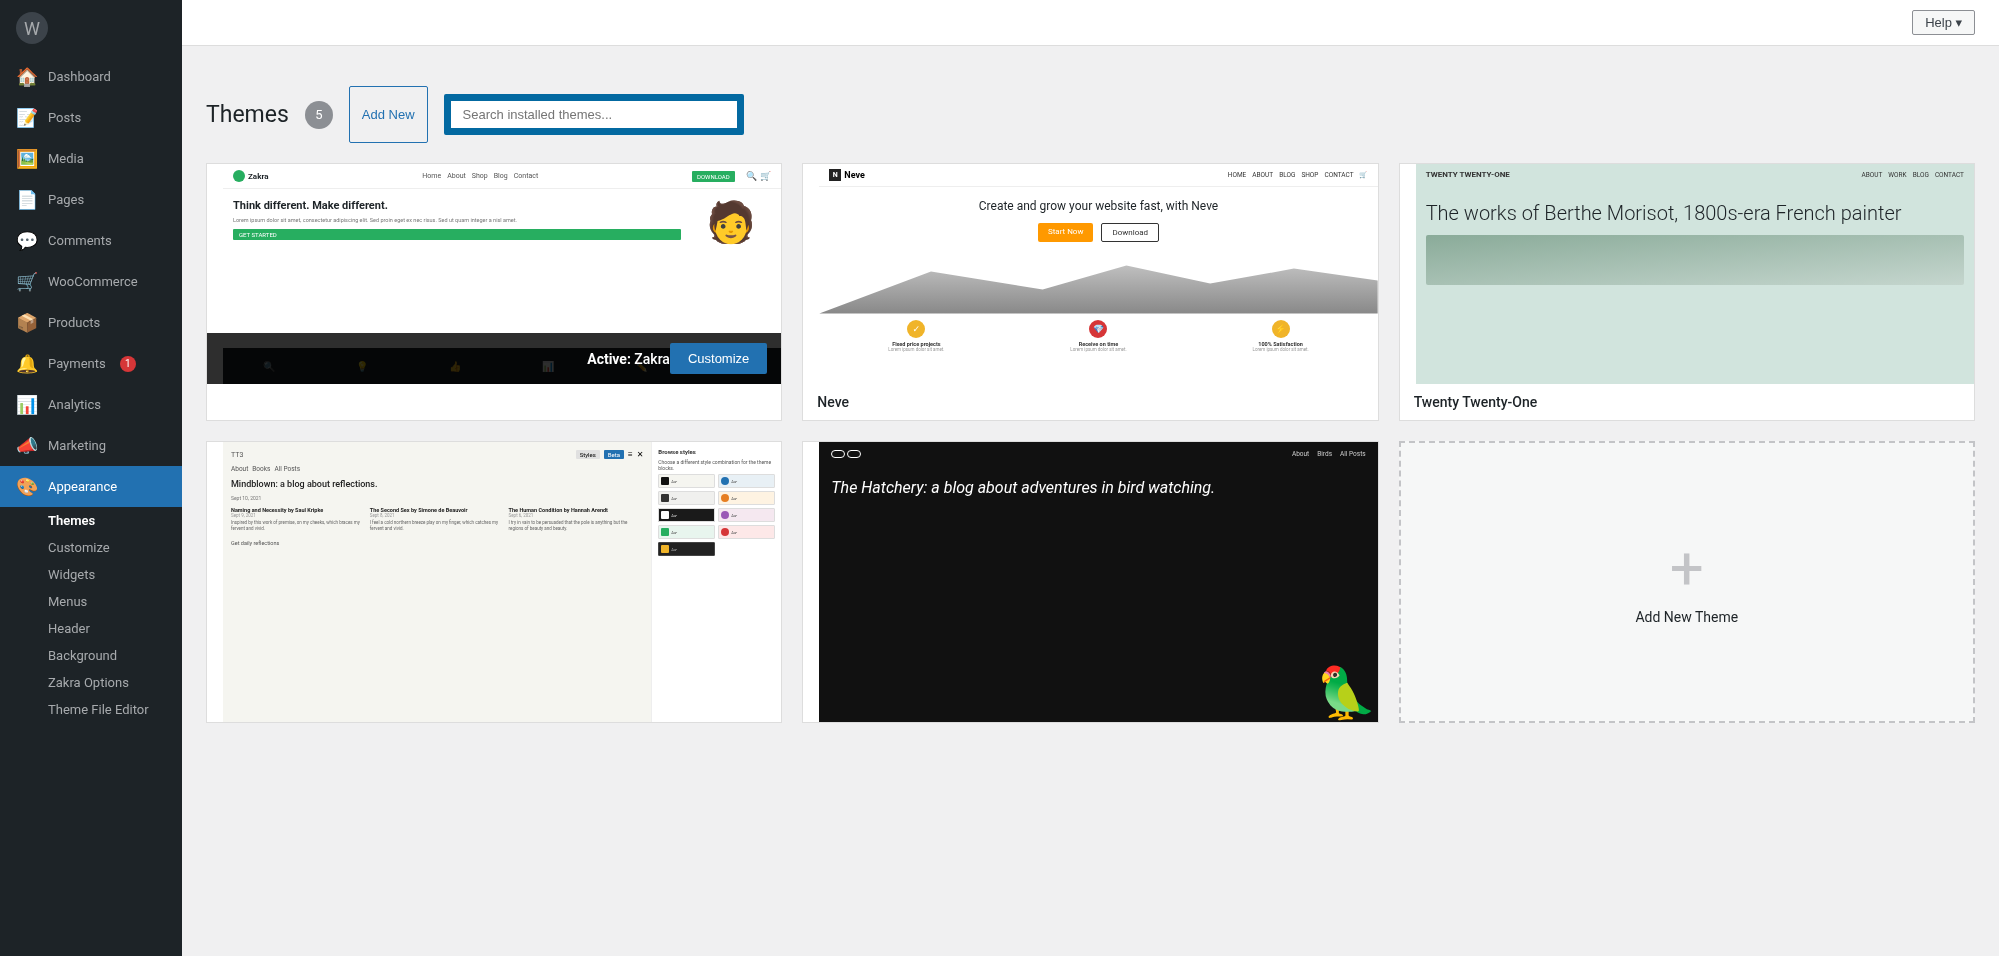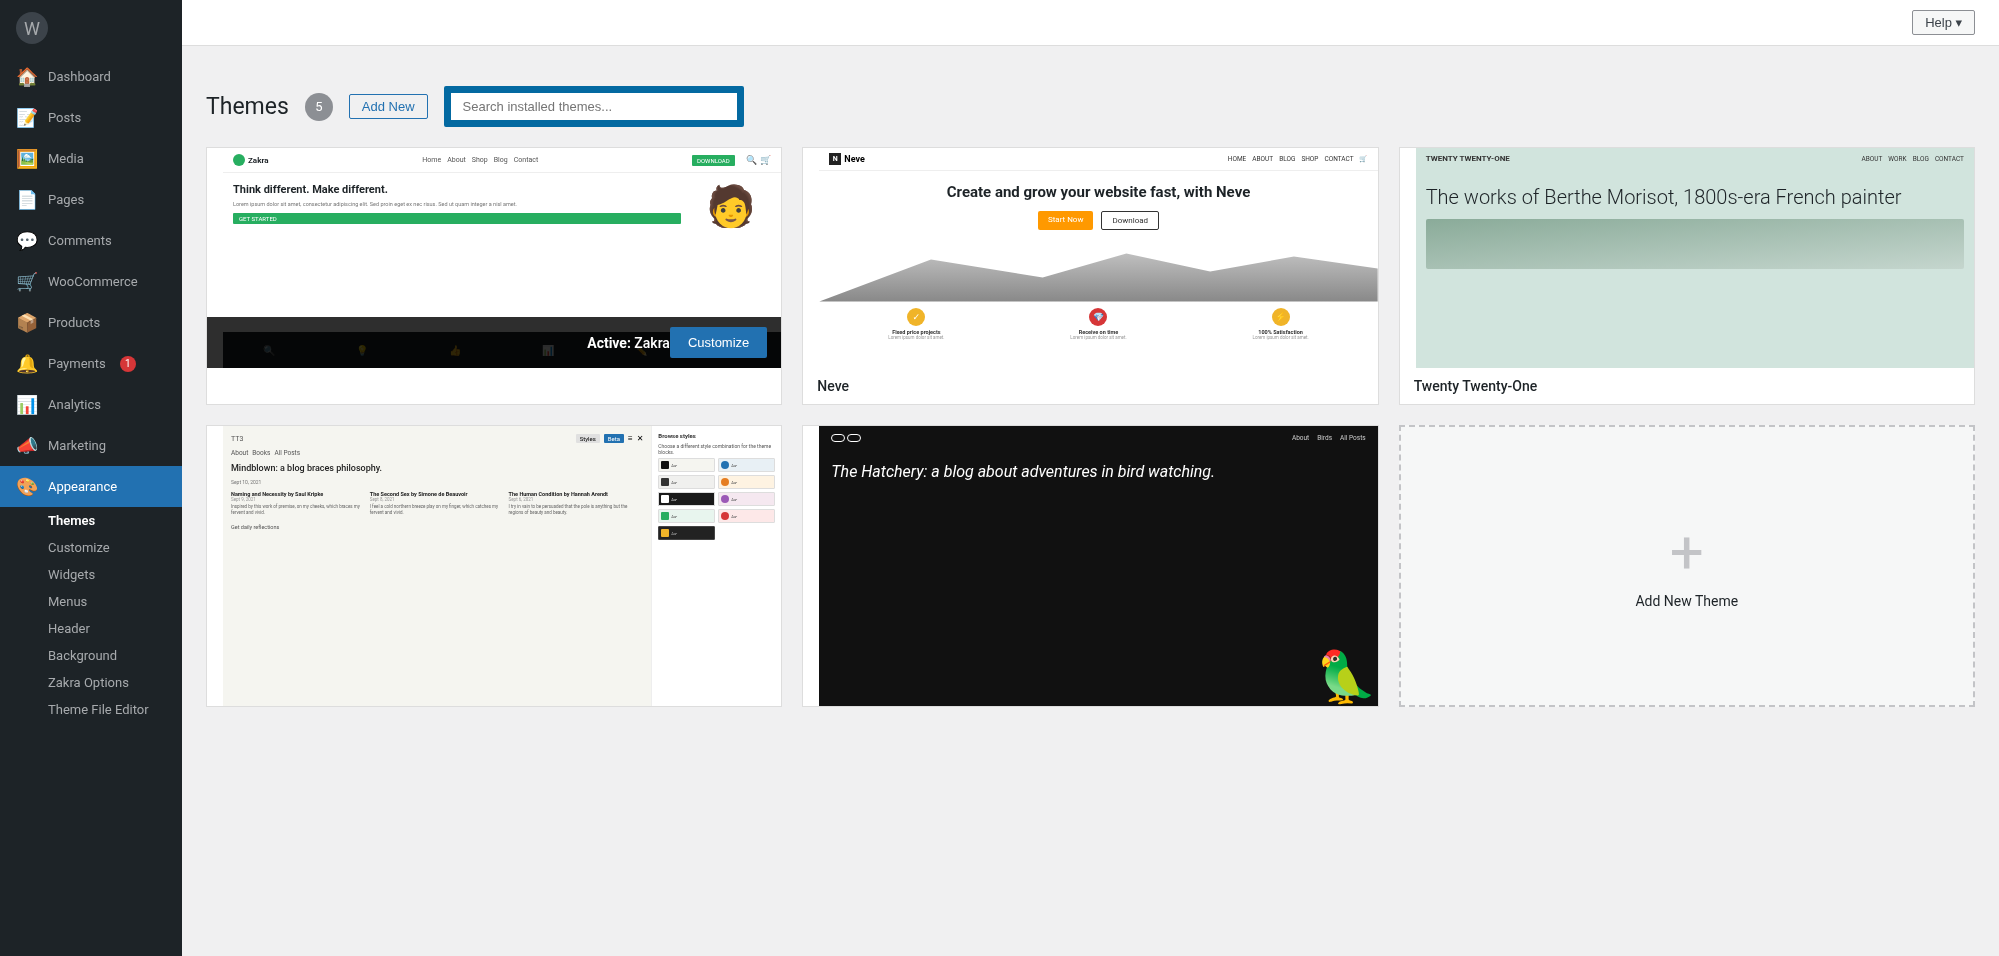--- a/index.html
+++ b/index.html
@@ -120,21 +120,21 @@
       border-radius: 50%;
       font-size: 13px;
       width: 28px;
       height: 28px;
       display: flex; align-items: center; justify-content: center;
     }
     .add-new-btn {
       border: 1px solid #2271b1;
       background: transparent;
       color: #2271b1;
-      padding: 4px 12px;
+      padding: 20px 12px;
       font-size: 13px;
       cursor: pointer;
       border-radius: 2px;
     }
     .search-input {
       border: 7px solid #0369a1;
       padding: 6px 12px;
       font-size: 13px;
       width: 300px;
       border-radius: 2px;
@@ -212,21 +212,21 @@
       position: relative;
     }
     .neve-nav {
       display: flex; align-items: center; justify-content: space-between;
       padding: 5px 10px; border-bottom: 1px solid #eee; font-size: 7px;
     }
     .neve-logo { font-weight: bold; font-size: 9px; display: flex; align-items: center; gap: 3px; }
     .neve-logo-box { width: 12px; height: 12px; background: #222; display: flex; align-items: center; justify-content: center; color: #fff; font-size: 7px; font-weight: bold; }
     .neve-nav-links { display: flex; gap: 6px; color: #333; font-size: 6.5px; }
     .neve-hero { padding: 12px 10px; text-align: center; }
-    .neve-hero-title { font-size: 15px; font-weight: bold; color: #1d2327; line-height: 1.3; }
+    .neve-hero-title { font-size: 12px; font-weight: normal; color: #1d2327; line-height: 1.3; }
     .neve-btns { display: flex; gap: 8px; justify-content: center; margin-top: 8px; }
     .neve-btn-primary { background: #f90; color: #fff; padding: 4px 10px; font-size: 8px; border-radius: 2px; }
     .neve-btn-secondary { background: #fff; border: 1px solid #333; color: #333; padding: 4px 10px; font-size: 8px; border-radius: 2px; }
     .neve-mountain { width: 100%; height: 60px; background: linear-gradient(to bottom, #ccc, #888); clip-path: polygon(0 100%, 20% 30%, 40% 60%, 55% 20%, 70% 50%, 85% 25%, 100% 45%, 100% 100%); }
     .neve-features { display: flex; gap: 4px; padding: 6px 8px; }
     .neve-feature { flex: 1; text-align: center; }
     .neve-feature-icon { width: 18px; height: 18px; border-radius: 50%; display: flex; align-items: center; justify-content: center; margin: 0 auto 3px; font-size: 9px; }
     .neve-feature-text { font-size: 5.5px; color: #333; font-weight: bold; }
     .neve-feature-sub { font-size: 4.5px; color: #999; }
 
@@ -573,21 +573,21 @@
                   <span style="font-size:6px;background:#2271b1;color:#fff;padding:1px 4px;border-radius:1px;">Beta</span>
                   <span style="font-size:8px;cursor:pointer;">≡</span>
                   <span style="font-size:8px;cursor:pointer;">✕</span>
                 </div>
               </div>
               <div style="display:flex;gap:4px;font-size:6.5px;color:#555;margin-bottom:6px;">
                 <span>About</span>
                   <span>Books</span>
                   <span>All Posts</span>
               </div>
-              <div class="tt3-hero-text">Mindblown: a blog braces philosophy.</div>
+              <div class="tt3-hero-text">Mindblown: a blog about reflections.</div>
               <div style="font-size:5px;color:#777;margin-bottom:6px;">Sept 10, 2021</div>
               <div class="tt3-articles">
                 <div class="tt3-article">
                   <div class="tt3-article-title">Naming and Necessity by Saul Kripke</div>
                   <div class="tt3-article-meta">Sept 9, 2021</div>
                   <div class="tt3-article-text">Inspired by this work of premise, on my cheeks, which braces my fervent and vivid.</div>
                 </div>
                 <div class="tt3-article">
                   <div class="tt3-article-title">The Second Sex by Simone de Beauvoir</div>
                   <div class="tt3-article-meta">Sept 8, 2021</div>

